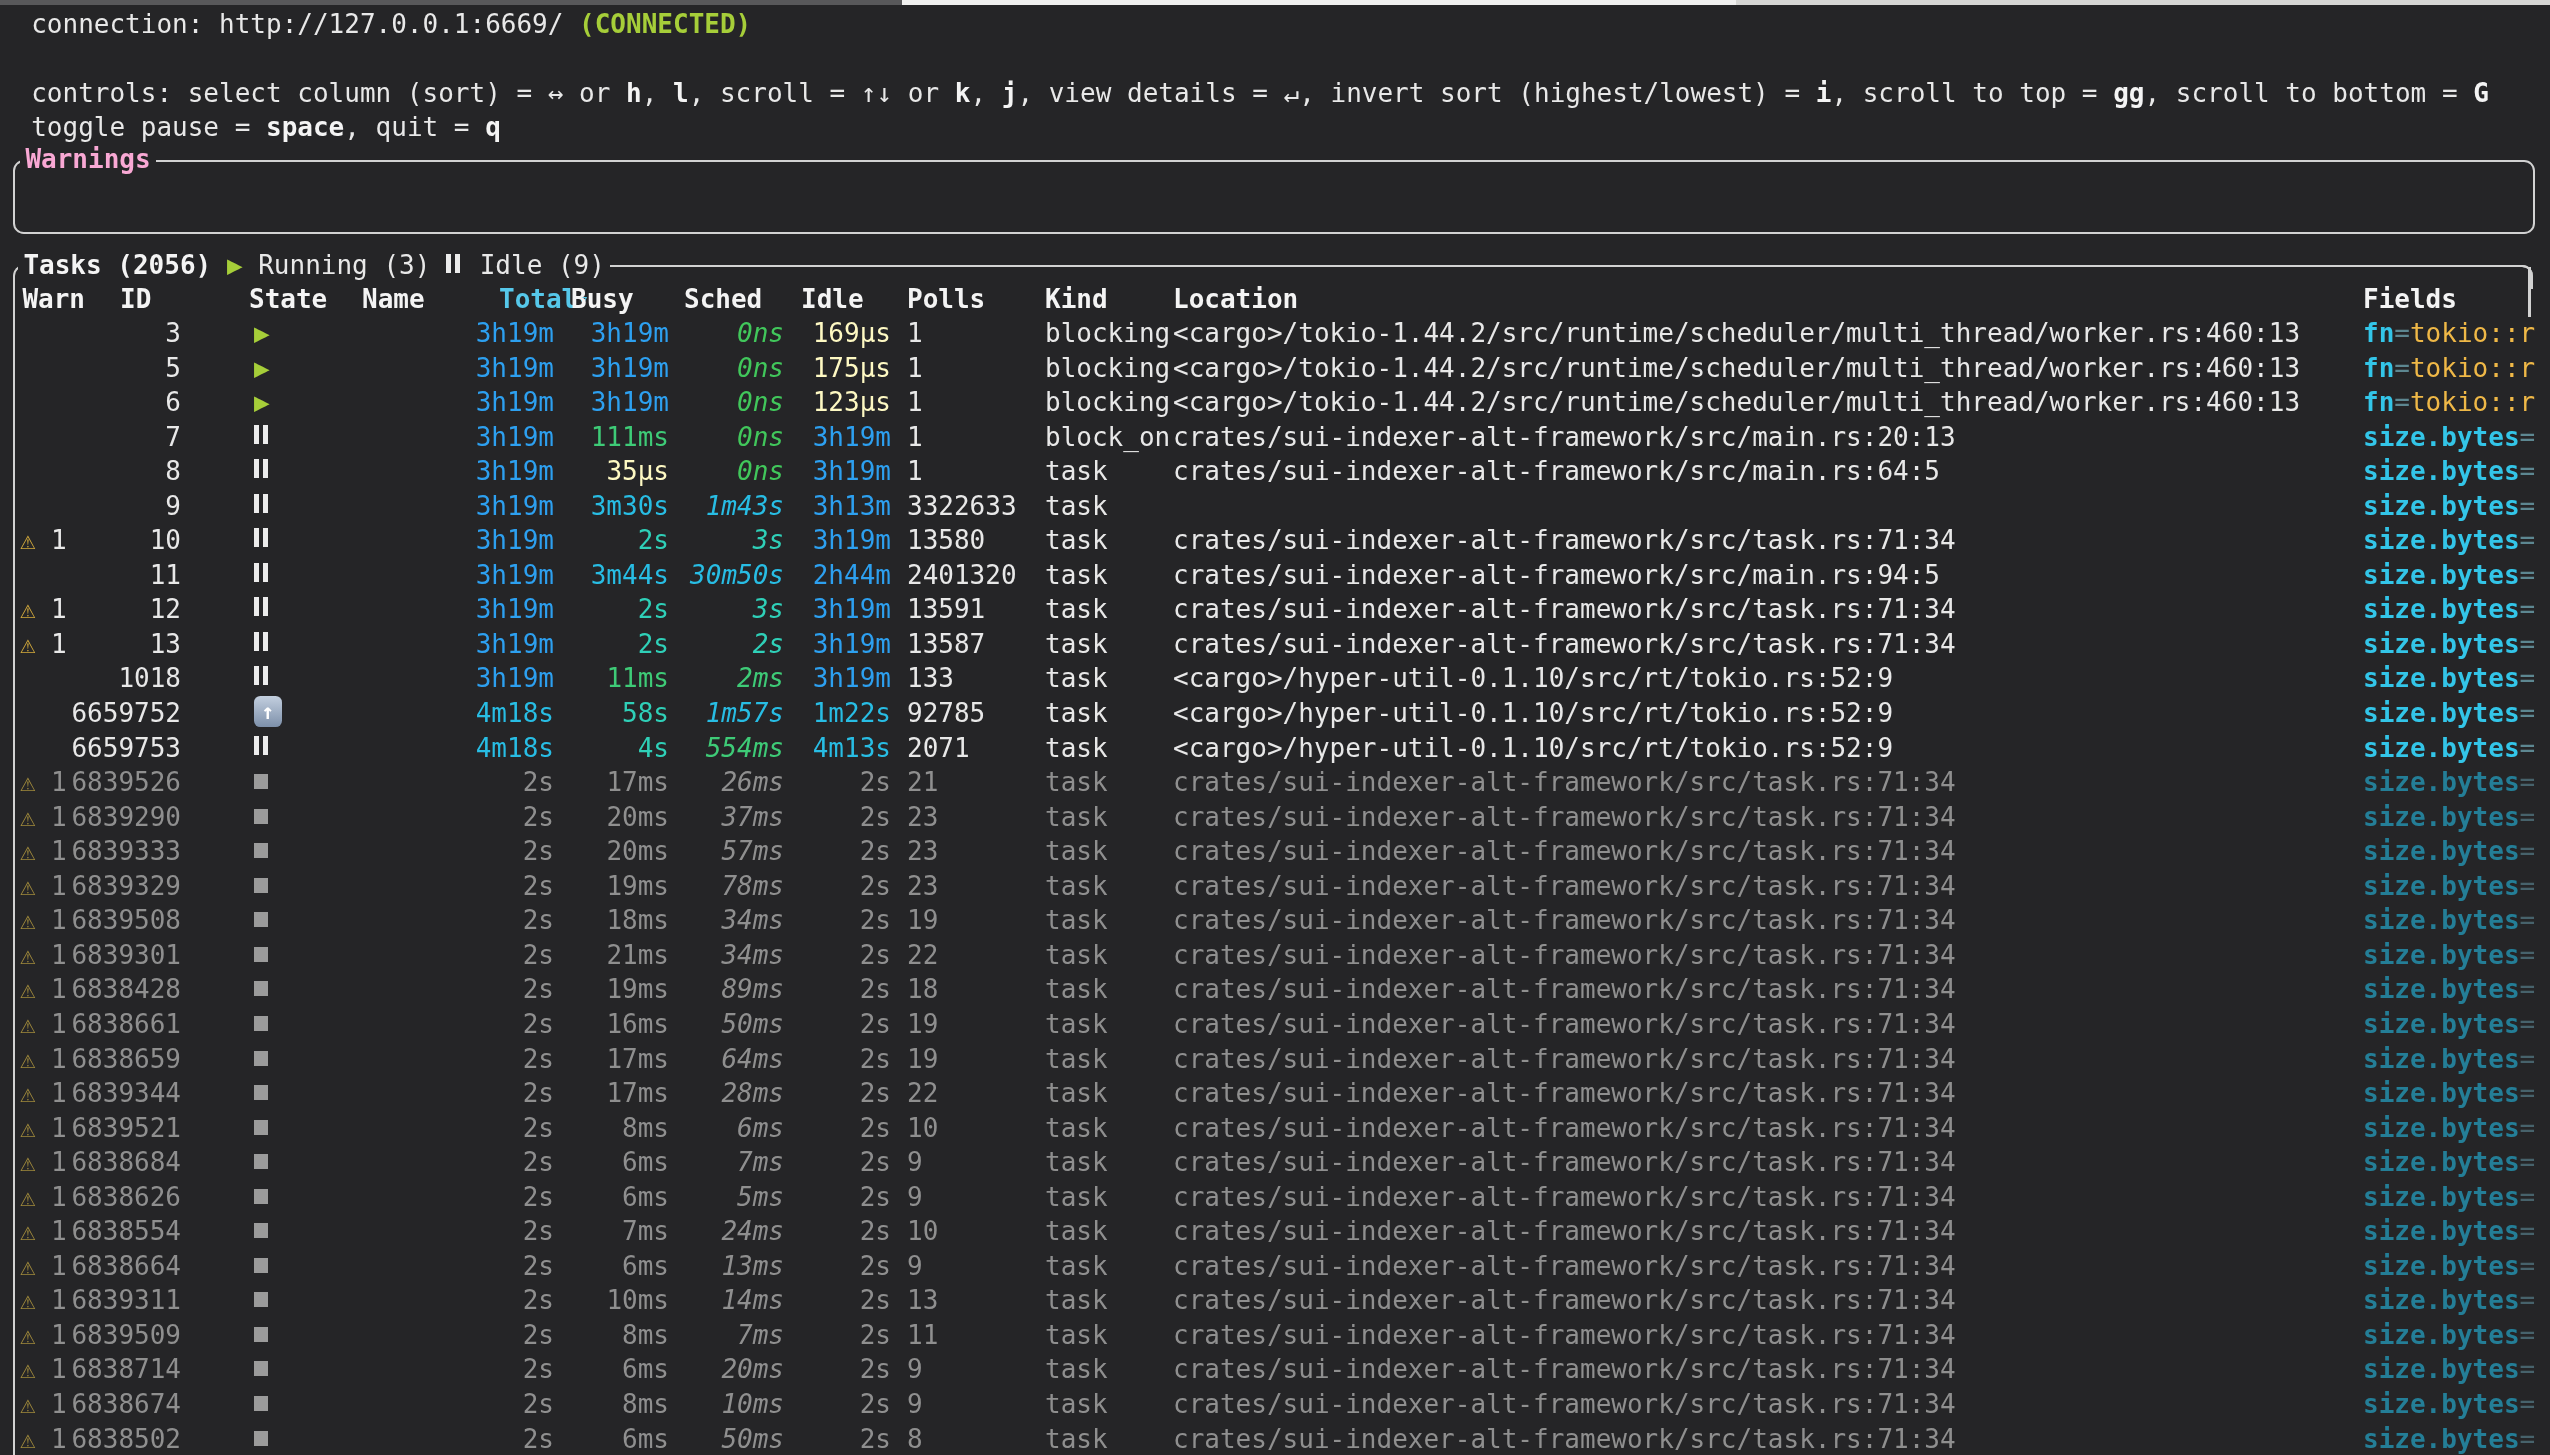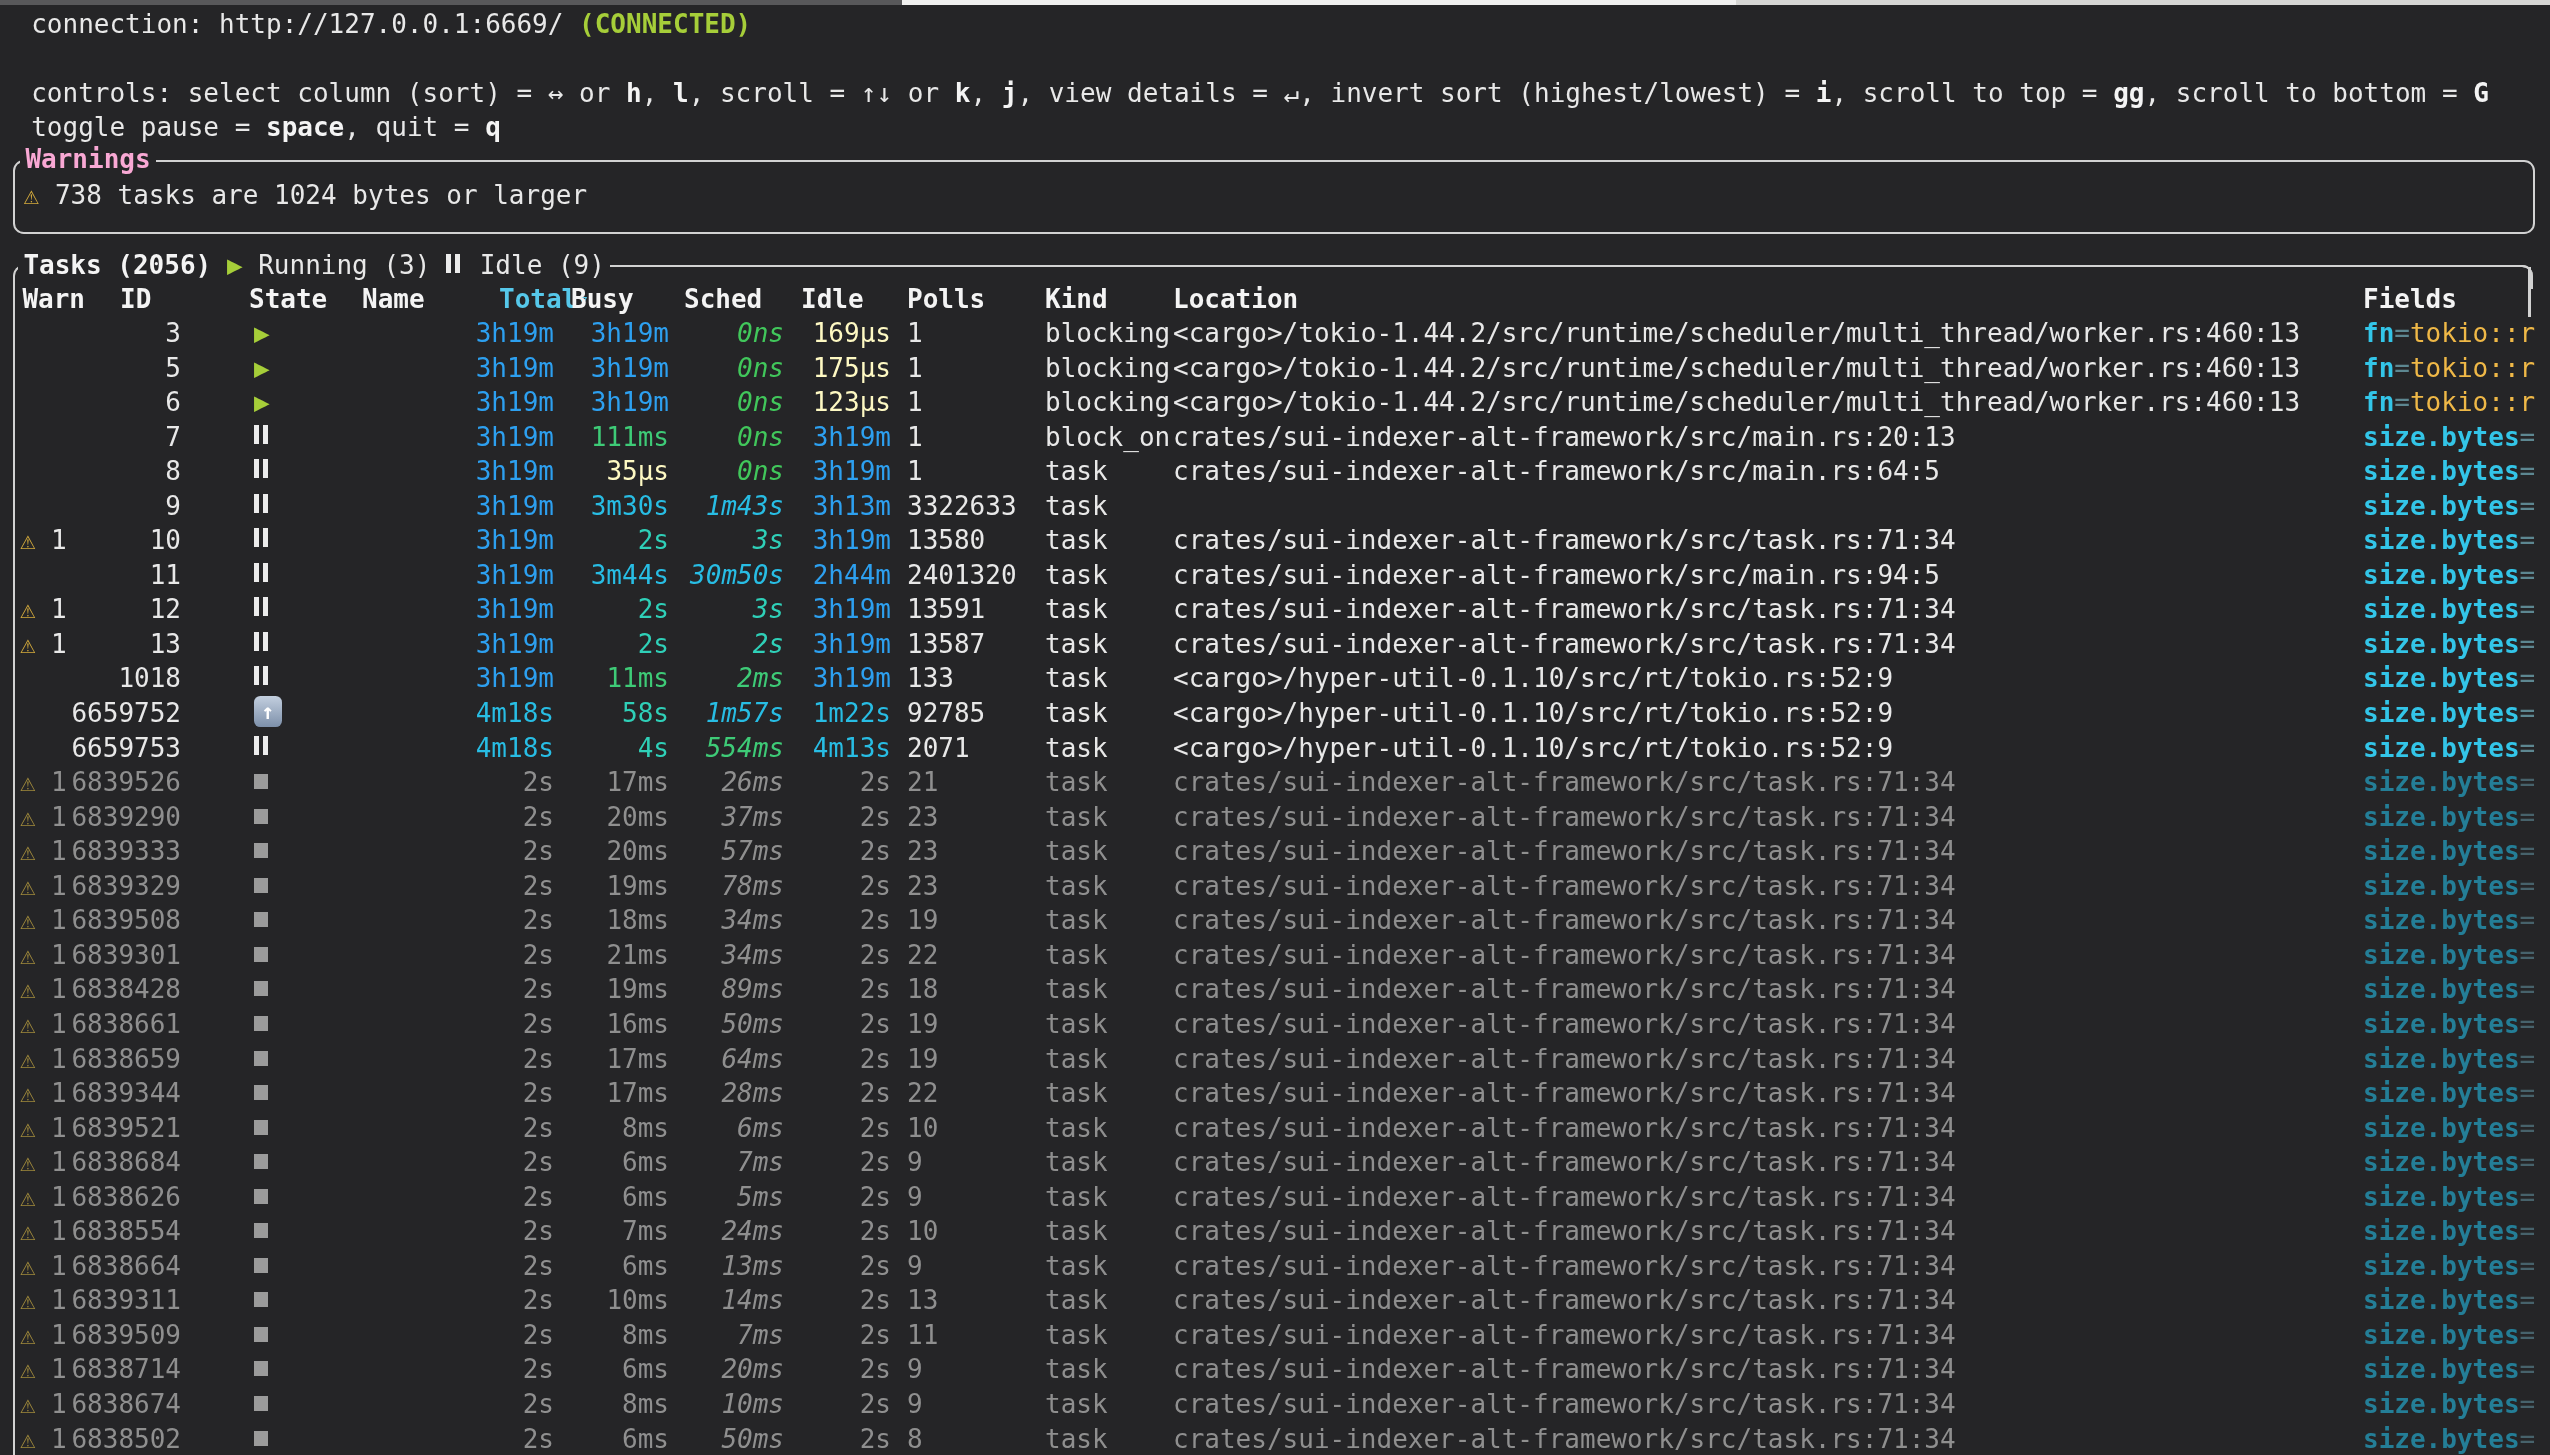--- a/index.html
+++ b/index.html
@@ -87,24 +87,20 @@
     <div class="ts2"></div>
     <div class="ts3"></div>
   </div>
 
   <div class="hline" style="top:7.2px" id="line-connection"><span>connection: http://127.0.0.1:6669/ </span><span class="g">(CONNECTED)</span></div>
   <div class="hline" style="top:76px" id="line-controls"><span>controls: select column (sort) = </span><span>↔</span><span> or </span><span class="b">h</span><span>, </span><span class="b">l</span><span>, scroll = </span><span>↑↓</span><span> or </span><span class="b">k</span><span>, </span><span class="b">j</span><span>, view details = </span><span>↵</span><span>, invert sort (highest/lowest) = </span><span class="b">i</span><span>, scroll to top = </span><span class="b">gg</span><span>, scroll to bottom = </span><span class="b">G</span></div>
   <div class="hline" style="top:110px" id="line-toggle"><span>toggle pause = </span><span class="b">space</span><span>, quit = </span><span class="b">q</span></div>
 
   <div class="box warnbox">
     <span class="box-title">Warnings</span>
-    <div class="warn-item">
-      <span class="w-ic">⚠</span>
-      <span>738 tasks are 1024 bytes or larger</span>
-    </div>
   </div>
 
   <div class="taskbox-top"></div>
   <div class="taskbox-corner"></div>
   <div class="taskbox-right"></div>
 
   <div class="tasks-title">
     <span class="b">Tasks (2056)</span><span> </span>
     <span class="t-run">▶</span><span> </span>
     <span>Running (3)</span><span> </span>

